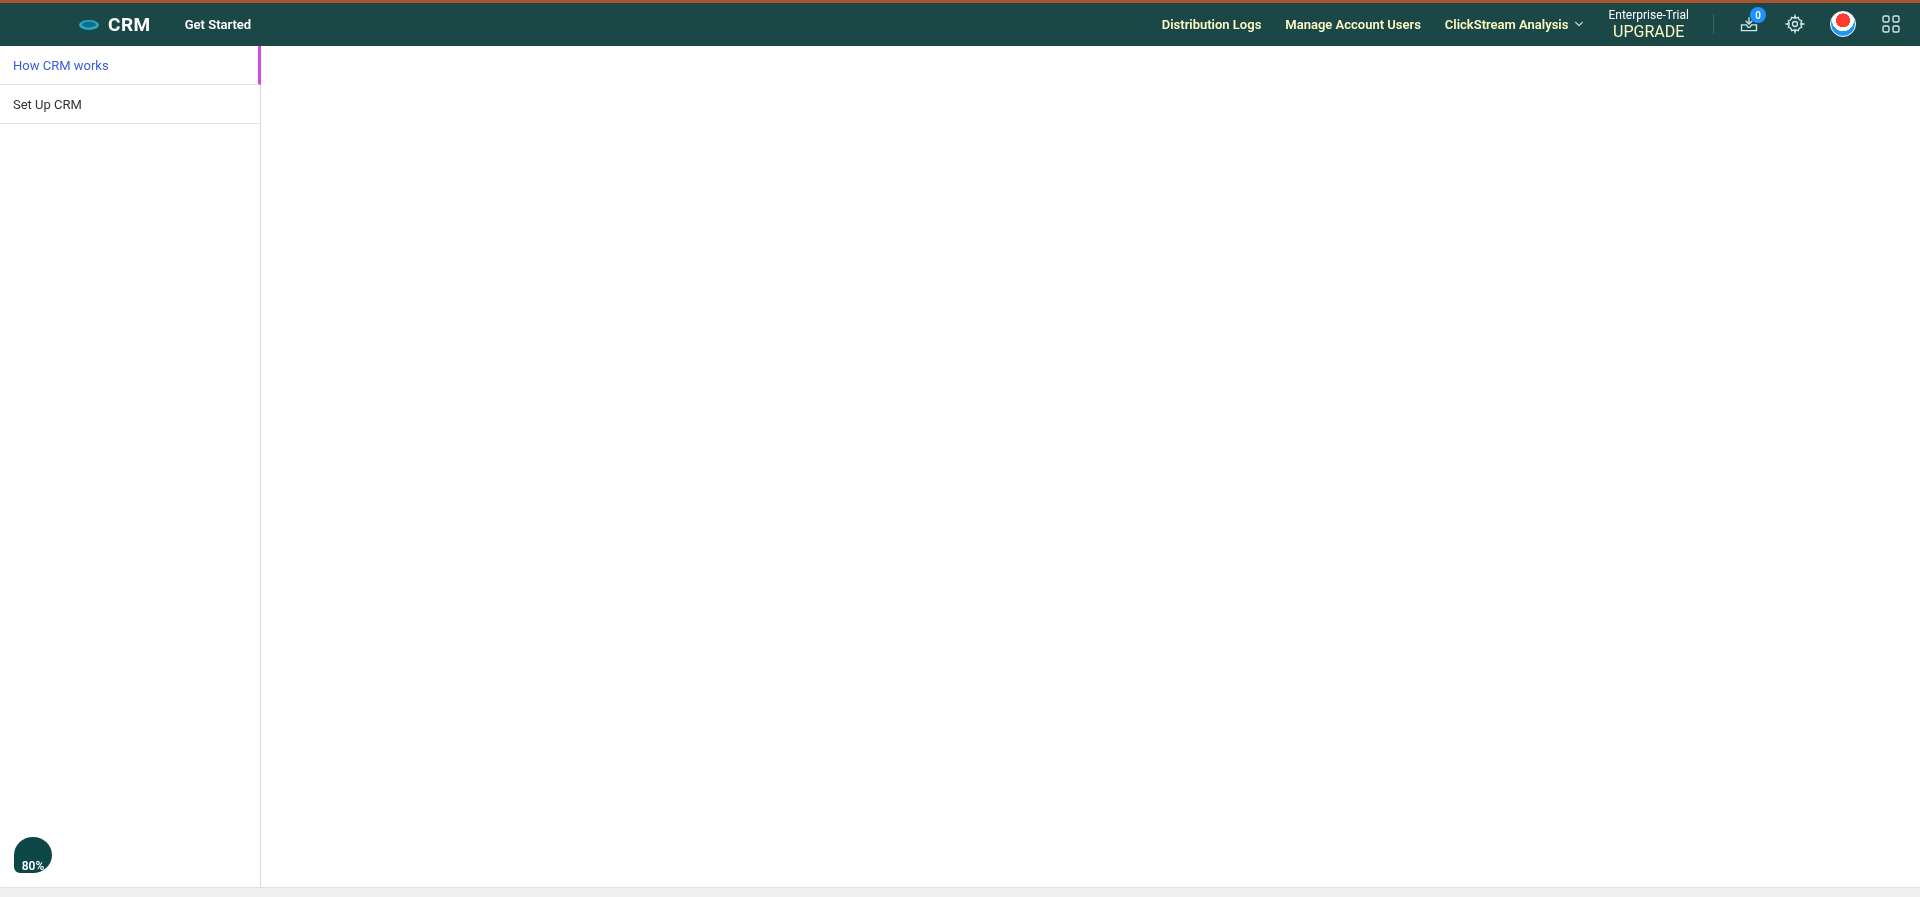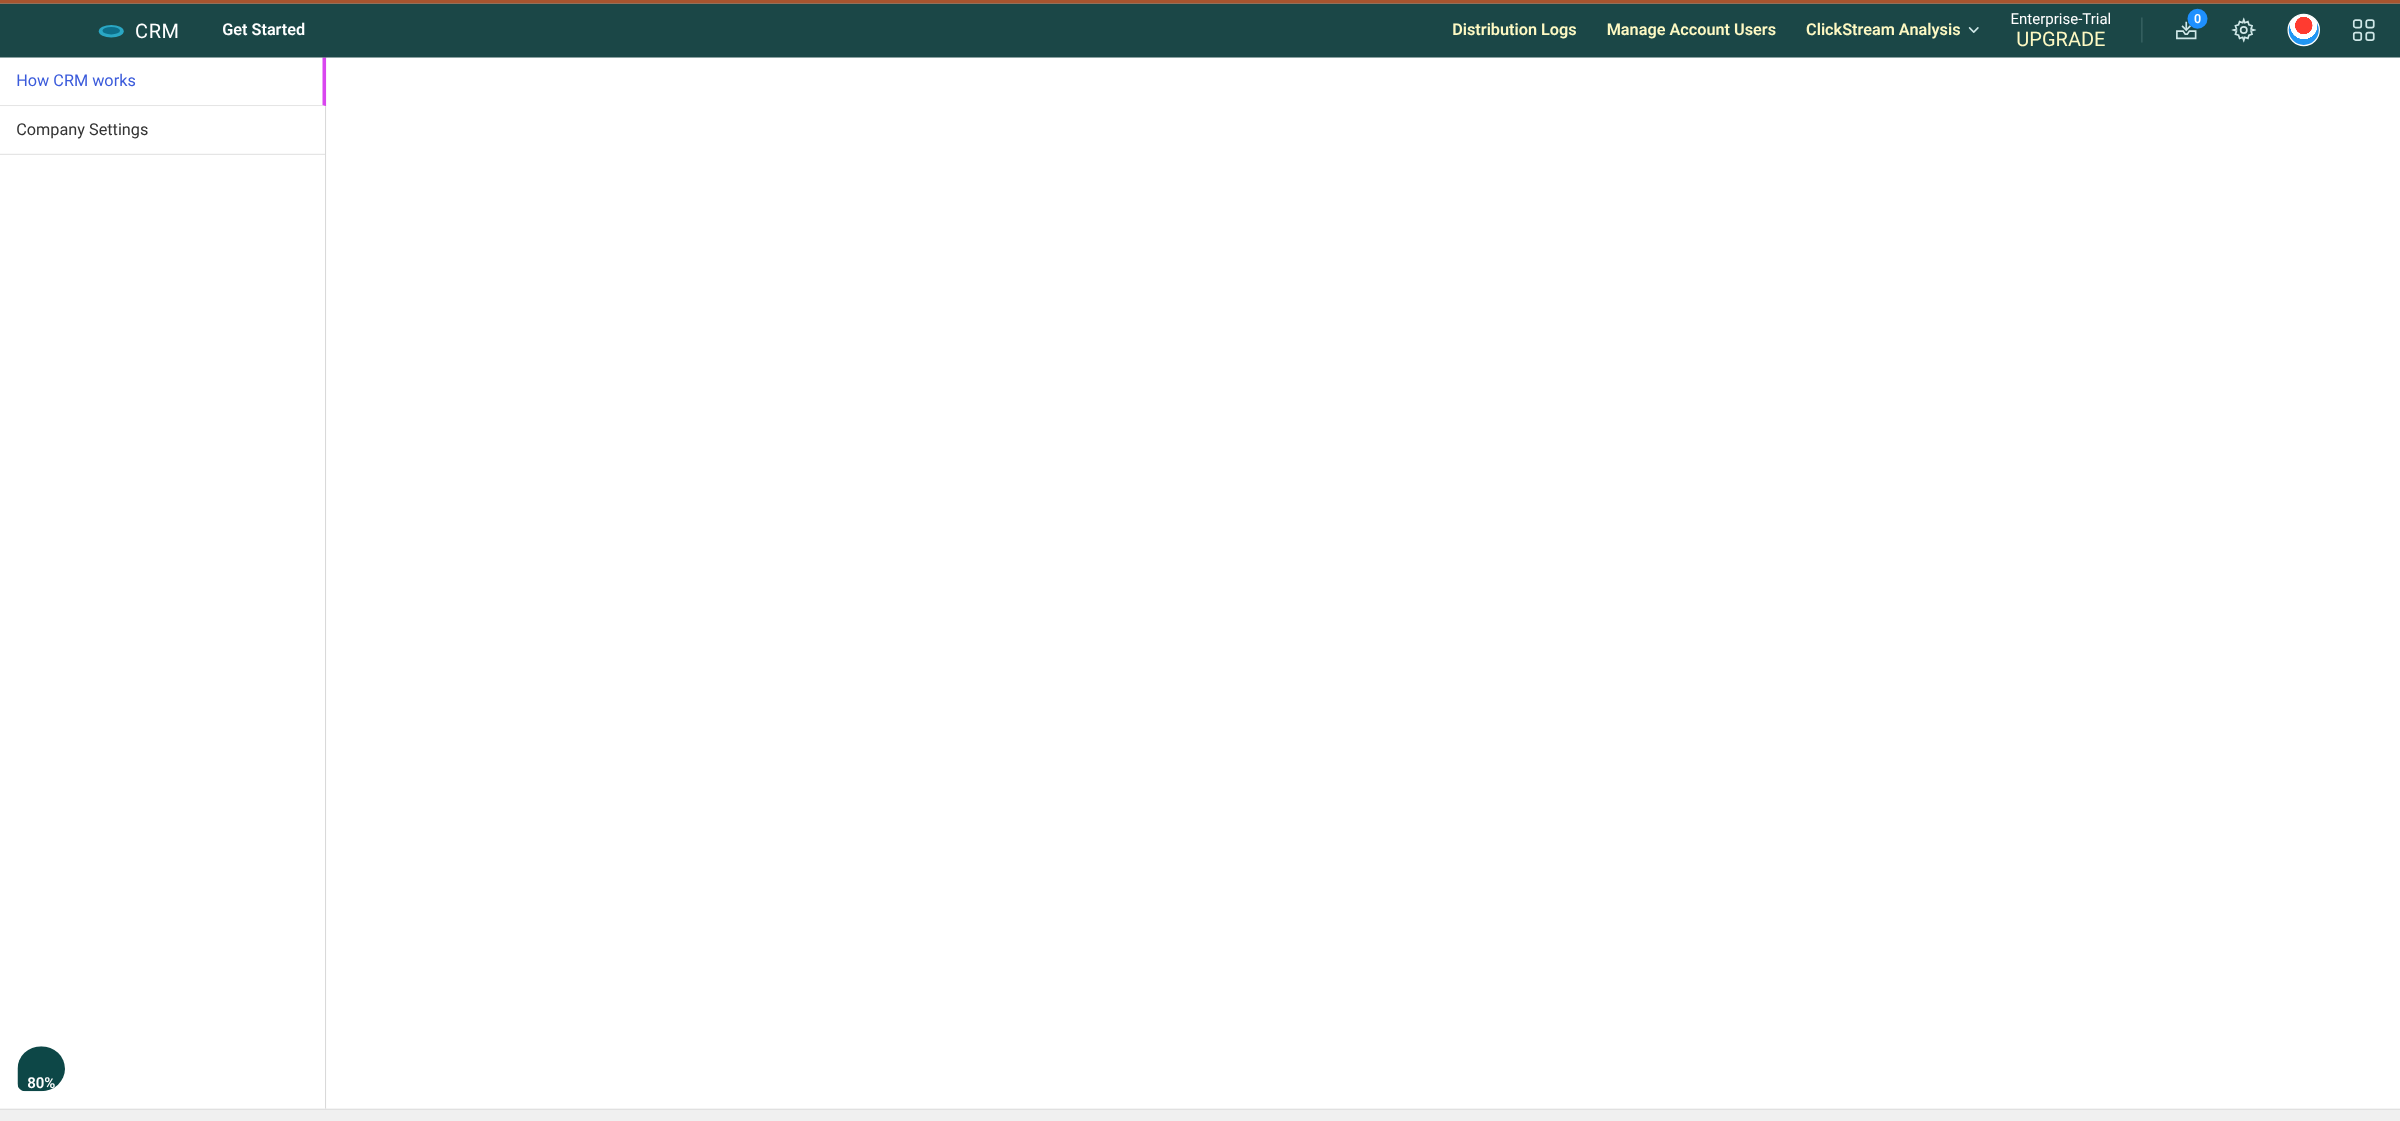--- a/index.html
+++ b/index.html
@@ -16,21 +16,21 @@
     color:#fff;
     padding:0 18px 0 78px;
     position:relative;
     font-size:13px;
   }
   .brand {
     display:flex; align-items:center; gap:8px;
     margin-right:34px;
   }
   .brand-logo { width:22px; height:14px; }
-  .brand-name { font-size:16px; letter-spacing:0.5px; font-weight:400; }
+  .brand-name { font-size:19px; letter-spacing:0.5px; font-weight:700; }
   .nav-link { color:#fff; font-weight:600; font-size:13px; margin-right:26px; cursor:pointer; }
   .spacer { flex:1 1 auto; }
   .right-group { display:flex; align-items:center; gap:24px; }
   .nav-right-link { color:#fef9c3; font-weight:600; font-size:13px; cursor:pointer; display:flex; align-items:center; gap:6px; }
   .chevron-down { width:10px; height:10px; }
   .trial-block { display:flex; flex-direction:column; align-items:center; line-height:1.2; }
   .trial-label { font-size:12px; color:#fff; }
   .upgrade-link { font-size:16px; color:#fef9c3; cursor:pointer; }
   .vsep { width:1px; height:20px; background:#3d6767; }
   .icon-btn { position:relative; cursor:pointer; display:flex; align-items:center; justify-content:center; width:22px; height:22px; }
@@ -151,21 +151,21 @@
     </div>
   </div>
 </header>
 
 <div class="main">
   <nav class="sidebar">
     <div class="side-item active">
       <span>How CRM works</span>
     </div>
     <div class="side-item">
-      <span>Company Settings</span>
+      <span>Set Up CRM</span>
     </div>
   </nav>
   <section class="content"></section>
 </div>
 
 <div class="progress-bubble">
   <span>80%</span>
 </div>
 
 <div class="bottom-bar"></div>

